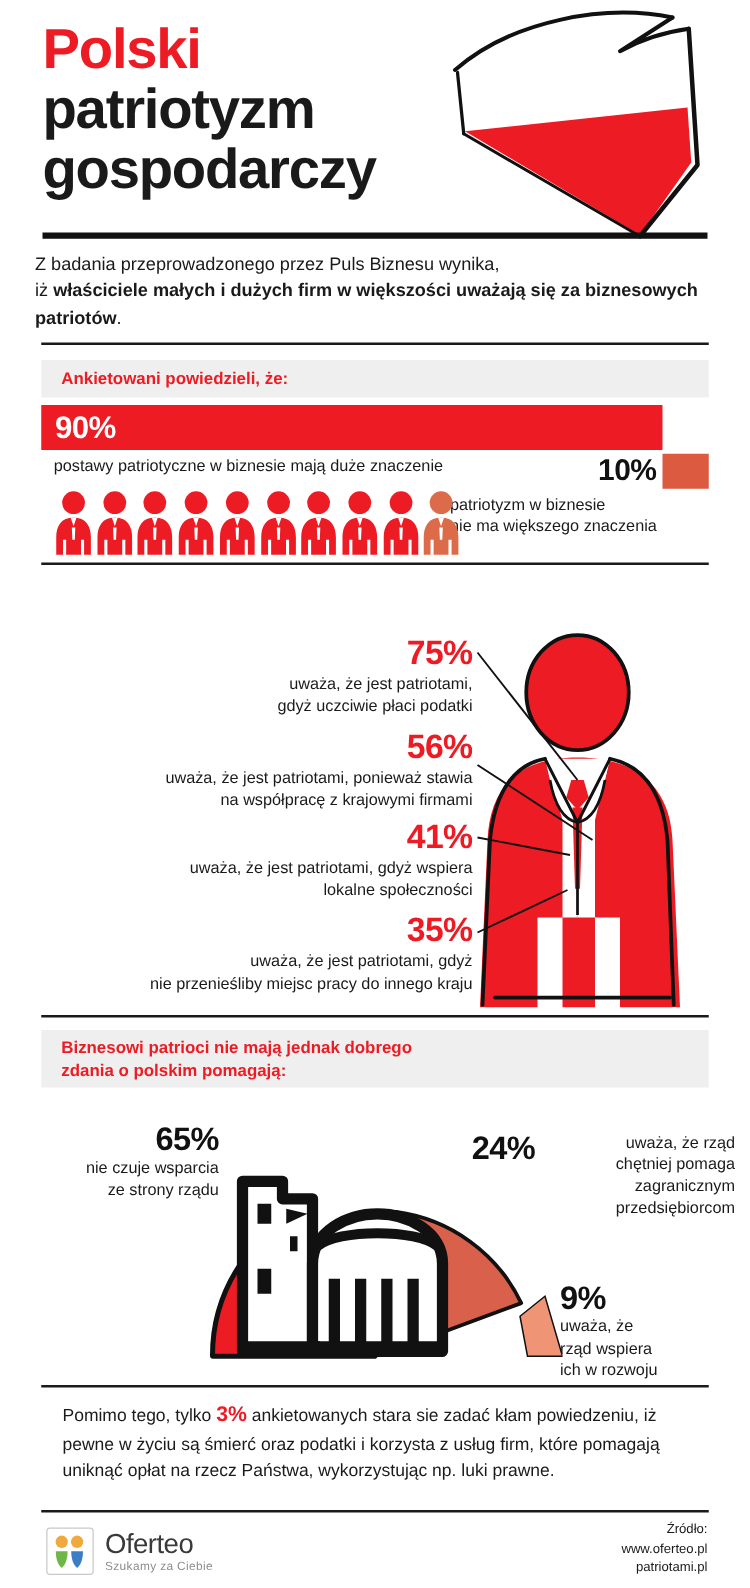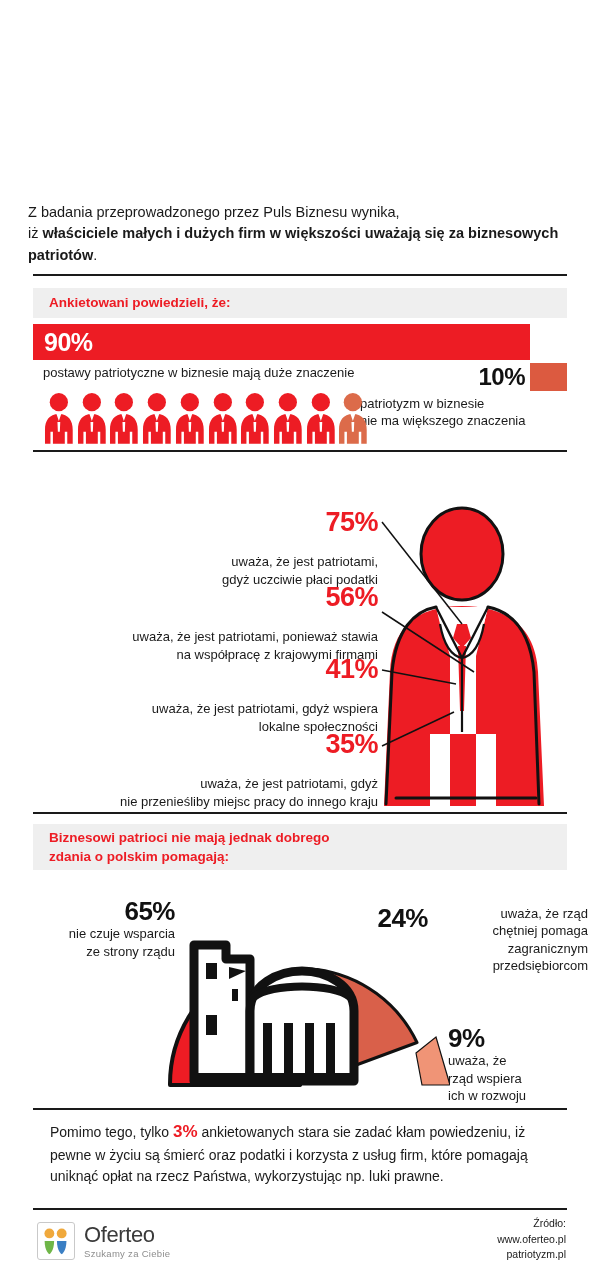--- a/index.html
+++ b/index.html
@@ -150,21 +150,21 @@
     font-size: 27px;
     font-weight: bold;
     color: #ED1C24;
     letter-spacing: -0.5px;
     line-height: 1.05;
   }
   .stat .desc {
     font-size: 13px;
     line-height: 1.33;
     color: #1a1a1a;
-    margin-top: 17px;
+    margin-top: 2px;
   }
 
   .businessman {
     position: absolute;
     left: 378px; top: 506px;
     width: 200px; height: 300px;
   }
   .leaders {
     position: absolute;
     left: 370px; top: 500px;
@@ -251,20 +251,39 @@
     line-height: 1.45;
     color: #1a1a1a;
   }
   .source .src-title { margin-bottom: 1px; }
 </style>
 </head>
 <body>
 
 <div class="page">
 
+  <div class="header">
+    <div class="title-block">
+      <span class="title-line accent">Polski</span>
+      <span class="title-line">patriotyzm</span>
+      <span class="title-line">gospodarczy</span>
+    </div>
+
+    <svg class="flag-logo" viewBox="0 0 220 185">
+      <path d="M12 48 C55 8 130 -4 182 8 L150 32 C150 32 168 22 196 18 L205 125 L160 180 L18 100 Z" fill="#ffffff"></path>
+      <path d="M20 97 L198 78 L201 122 L160 180 Z" fill="#ED1C24"></path>
+      <path d="M12 48 C58 8 132 -5 186 6" fill="none" stroke="#111111" stroke-width="3.2" stroke-linecap="round"></path>
+      <path d="M186 6 L144 33 C160 24 178 18 199 15" fill="none" stroke="#111111" stroke-width="3.2" stroke-linejoin="round" stroke-linecap="round"></path>
+      <path d="M199 15 L206 124 L160 181" fill="none" stroke="#111111" stroke-width="3.6" stroke-linejoin="round" stroke-linecap="round"></path>
+      <path d="M160 181 L19 99" fill="none" stroke="#111111" stroke-width="2.4" stroke-linecap="round"></path>
+      <path d="M19 99 L14 50" fill="none" stroke="#111111" stroke-width="2.6" stroke-linecap="round"></path>
+    </svg>
+
+    <div class="rule-thick"></div>
+  </div>
 
   <div class="intro">
     <span>Z badania przeprowadzonego przez Puls Biznesu wynika,</span><br>
     <span>iż </span><b>właściciele małych i dużych firm w większości uważają się za biznesowych patriotów</b><span>.</span>
   </div>
 
   <div class="hr-thin" style="top:274px"></div>
 
   <div class="band" style="top:288px; height:30px;">
     <span class="band-text">Ankietowani powiedzieli, że:</span>
@@ -456,16 +475,16 @@
     </div>
     <div class="logo-text">
       <div class="brand">Oferteo</div>
       <div class="tag">Szukamy za Ciebie</div>
     </div>
   </div>
 
   <div class="source">
     <div class="src-title">Źródło:</div>
     <div>www.oferteo.pl</div>
-    <div>patriotyzm.pl</div>
+    <div>patriotami.pl</div>
   </div>
 
 </div>
 
 </body></html>

